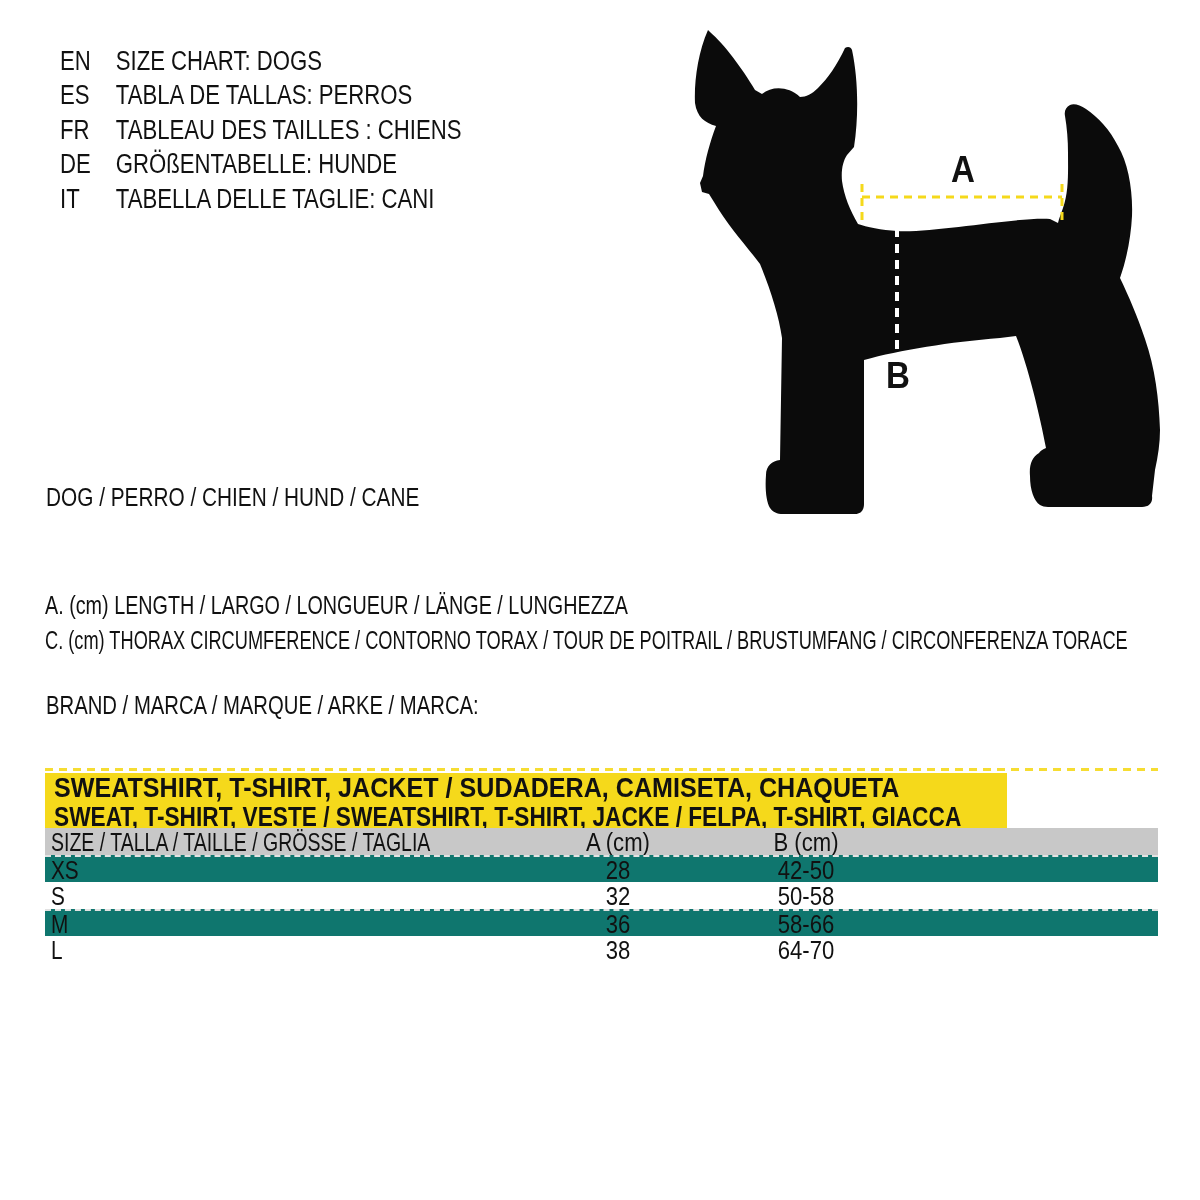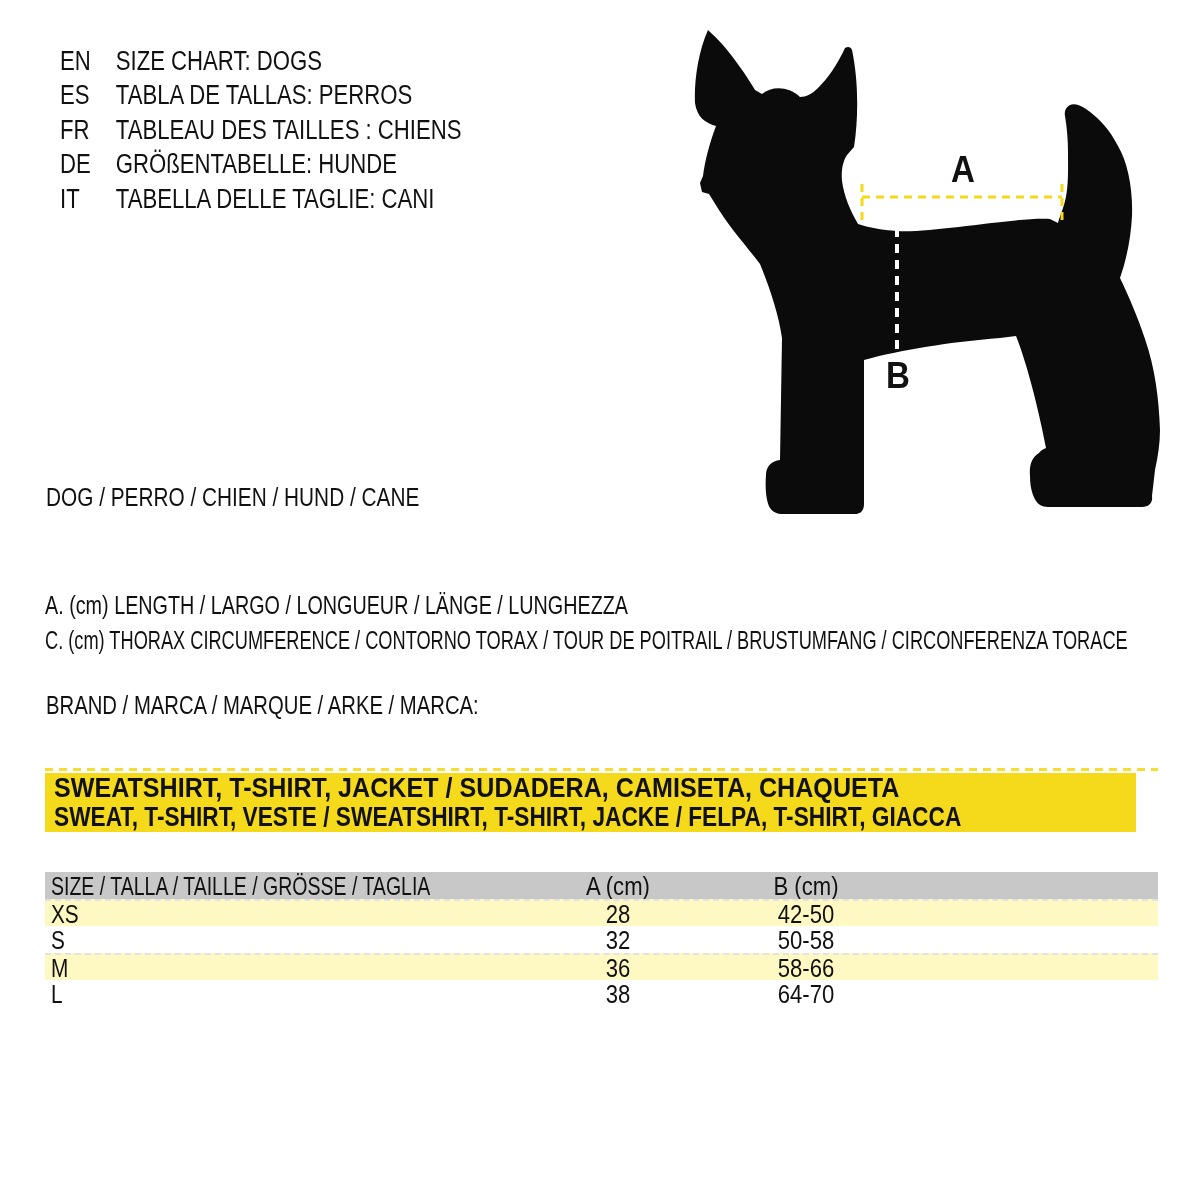--- a/index.html
+++ b/index.html
@@ -33,31 +33,31 @@
   .note1 { height:35px; line-height:35px; transform:scaleX(0.76); }
   .note2 { height:35px; line-height:35px; transform:scaleX(0.70); }
 
   .brand { position:absolute; left:46px; top:691px; height:28px;
            line-height:28px; font-size:26px; transform:scaleX(0.78); }
 
   
   .banner-dots { position:absolute; left:45px; top:768px; width:1113px; height:3px;
                  background:repeating-linear-gradient(90deg,#F5D91B 0 8px,transparent 8px 14px);
                  opacity:0.9; }
-  .banner { position:absolute; left:45px; top:773px; width:1091px; height:59px;
+  .banner { position:absolute; left:45px; top:773px; width:962px; height:59px;
             background:#F5D91B; padding:1px 0 0 9px; }
   .banner .line { font-size:27px; font-weight:700; line-height:29px; }
   .b1 { transform:scaleX(0.93); }
   .b2 { transform:scaleX(0.84); }
 
   
-  .table { position:absolute; left:45px; top:872px; width:1113px; }
+  .table { position:absolute; left:45px; top:828px; width:1113px; }
   .trow { position:relative; height:27px; width:100%; font-size:26px; }
   .thead { background:#C8C8C8; }
-  .trow.alt { background:#fef9c3; border-top:2px dashed #e2e2e2; }
+  .trow.alt { background:#0f766e; border-top:2px dashed #e2e2e2; }
   .cell { position:absolute; top:50%; white-space:nowrap; }
   .csize { left:6px;  transform:translateY(-50%) scaleX(0.80); transform-origin:0 50%; }
   .hsize { transform:translateY(-50%) scaleX(0.75); }
   .ca { left:488px; width:170px; text-align:center;
         transform:translateY(-50%) scaleX(0.85); transform-origin:50% 50%; }
   .cb { left:676px; width:170px; text-align:center;
         transform:translateY(-50%) scaleX(0.85); transform-origin:50% 50%; }
 </style>
 </head>
 <body>

